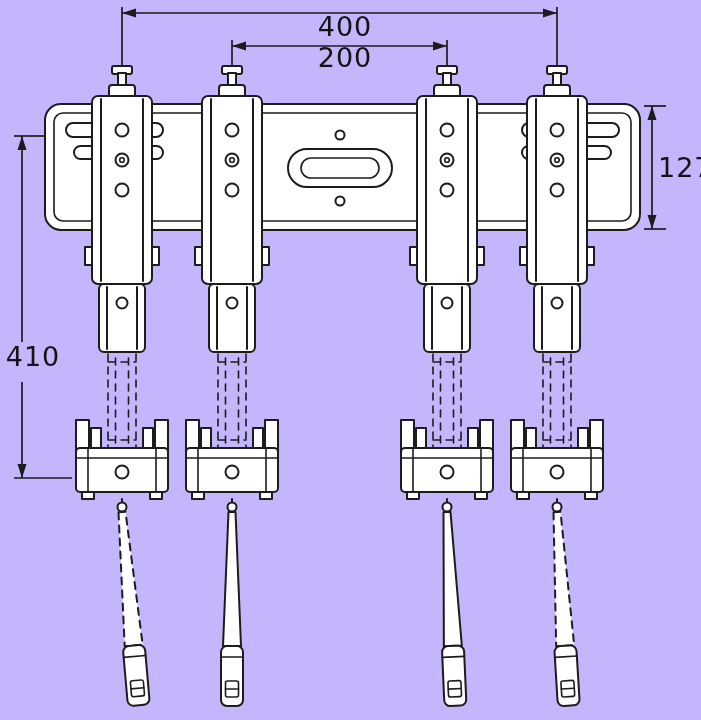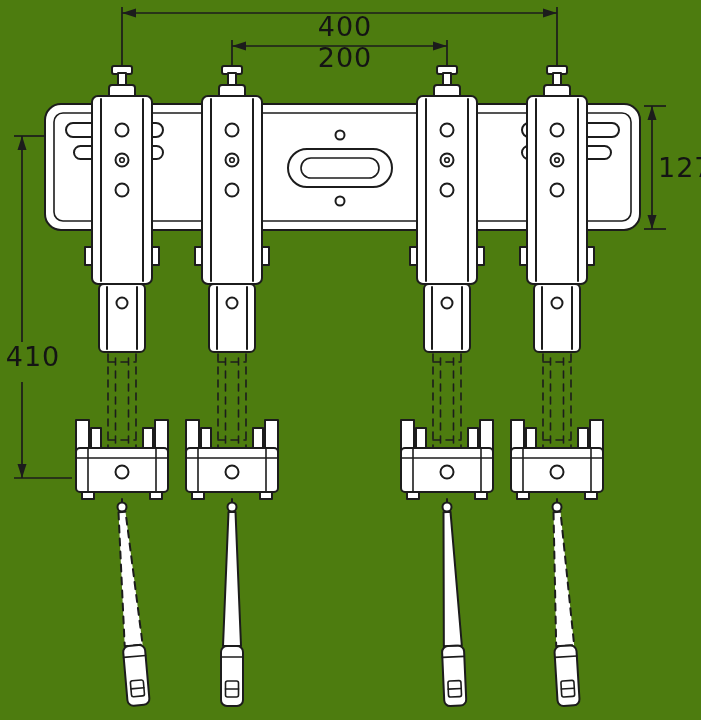--- a/index.html
+++ b/index.html
@@ -1,16 +1,16 @@
 <!DOCTYPE html>
 <html><head>
 <meta charset="utf-8">
 <style>
   html,body{margin:0;padding:0;background:#ffffff;}
-  .canvas{position:relative;width:701px;height:720px;background:#4d7c0f;overflow:hidden;
+  .canvas{position:relative;width:701px;height:720px;background:#c4b5fd;overflow:hidden;
           font-family:"DejaVu Sans","Liberation Sans",sans-serif;}
   svg{display:block;}
   
   .s{stroke:#1c1c1c;stroke-width:2;fill:#ffffff;stroke-linejoin:round;stroke-linecap:round;}
   .nf{fill:none;}
   .thin{stroke-width:1.6;}
   .dash{stroke-dasharray:7 6;}
   .dim{stroke:#1c1c1c;stroke-width:1.7;fill:none;stroke-linecap:butt;}
   .arrow{fill:#1c1c1c;stroke:none;}
   .lbl{font-family:"DejaVu Sans","Liberation Sans",sans-serif;font-size:27px;fill:#141414;letter-spacing:1px;}

